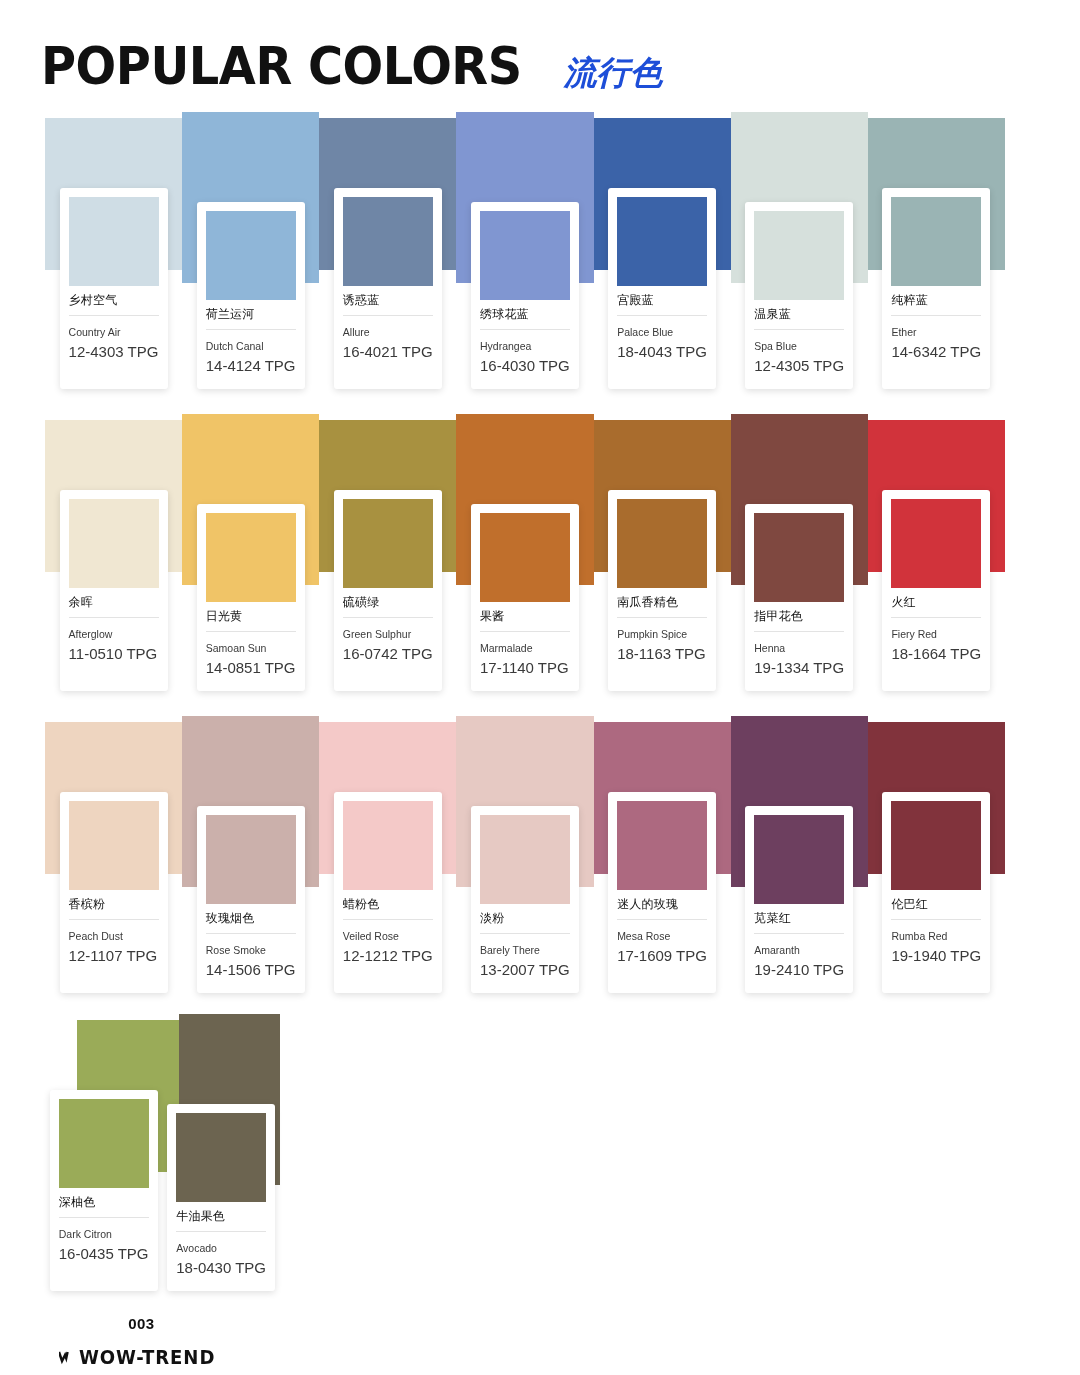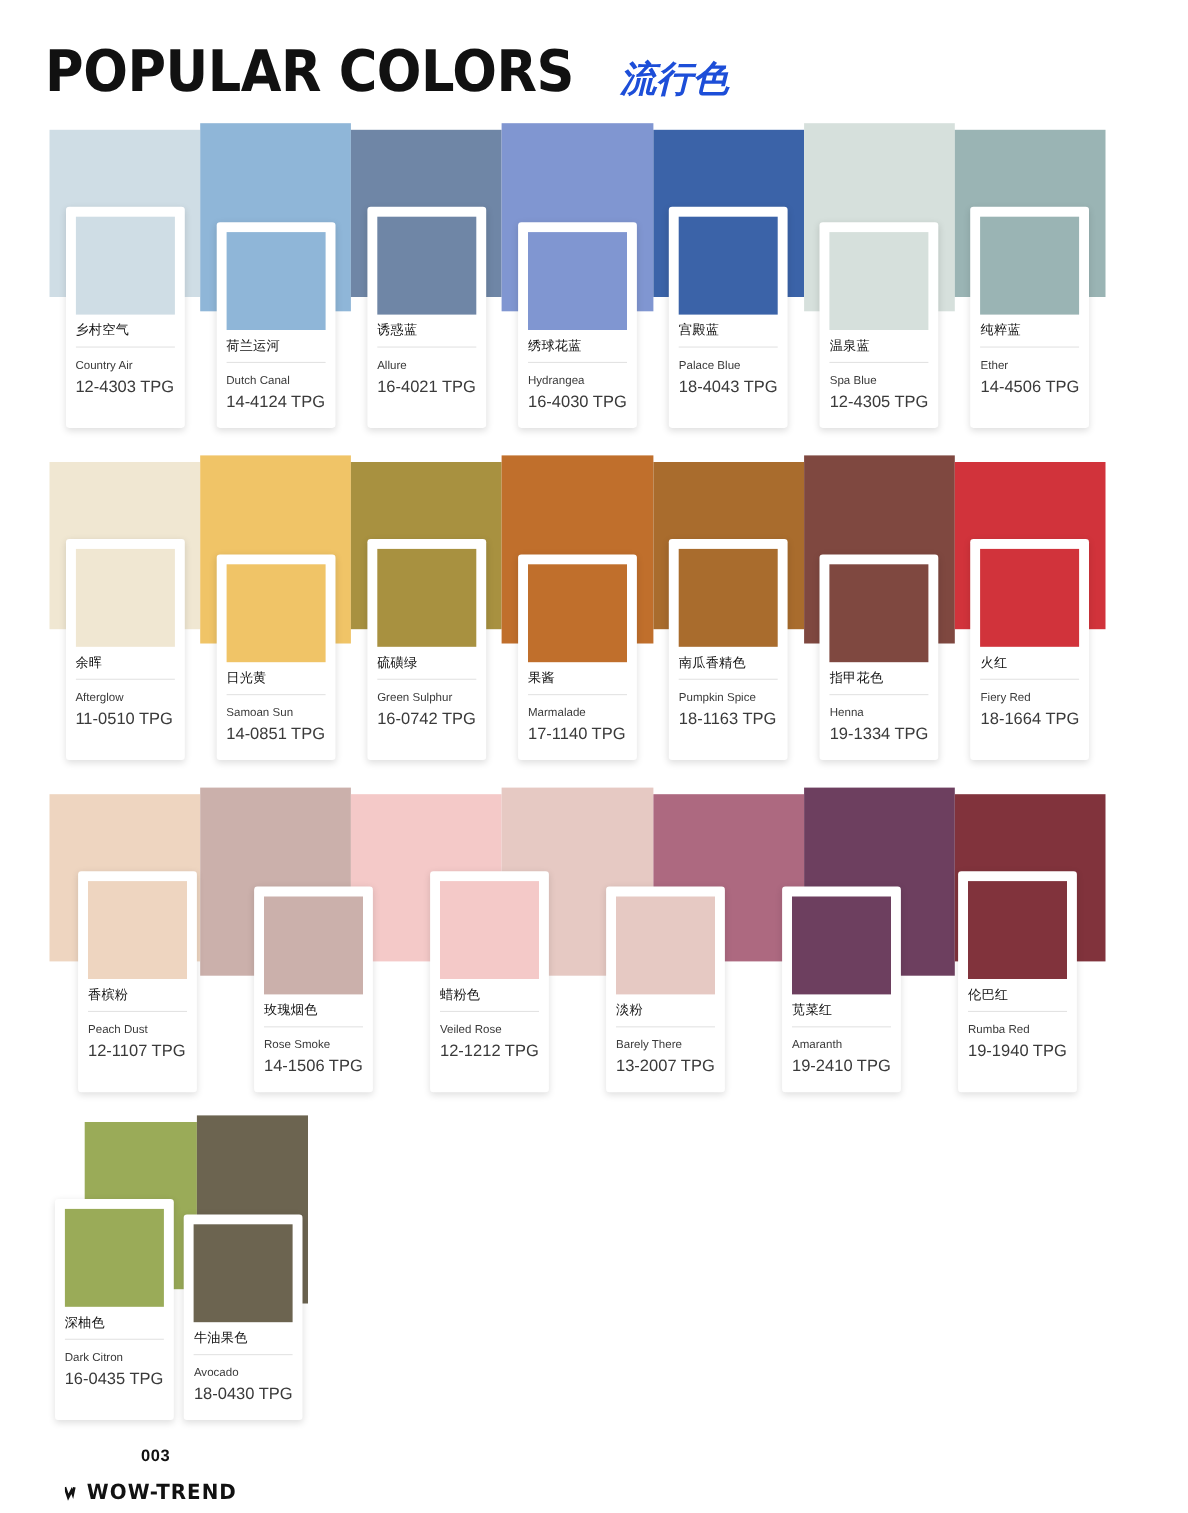--- a/index.html
+++ b/index.html
@@ -233,21 +233,21 @@
             </div>
           </div>
         </div>
         <div class="cardslot">
           <div class="card up">
             <div class="swatch" style="background: rgb(154, 180, 180);"></div>
             <div class="card-body">
               <div class="name-cn">纯粹蓝</div>
               <div class="divider"></div>
               <div class="name-en">Ether</div>
-              <div class="code">14-4506 TPG</div>
+              <div class="code">14-6342 TPG</div>
             </div>
           </div>
         </div>
       </div>
     </div>
     <div class="row" style="top: 414px;">
       <div class="bands">
         <div class="band short" style="background: rgb(240, 231, 210);"></div>
         <div class="band tall" style="background: rgb(240, 196, 103);"></div>
         <div class="band short" style="background: rgb(168, 145, 64);"></div>
@@ -385,20 +385,31 @@
             <div class="swatch" style="background: rgb(230, 201, 195);"></div>
             <div class="card-body">
               <div class="name-cn">淡粉</div>
               <div class="divider"></div>
               <div class="name-en">Barely There</div>
               <div class="code">13-2007 TPG</div>
             </div>
           </div>
         </div>
         <div class="cardslot">
+          <div class="card up">
+            <div class="swatch" style="background: rgb(173, 105, 128);"></div>
+            <div class="card-body">
+              <div class="name-cn">迷人的玫瑰</div>
+              <div class="divider"></div>
+              <div class="name-en">Mesa Rose</div>
+              <div class="code">17-1609 TPG</div>
+            </div>
+          </div>
+        </div>
+        <div class="cardslot">
           <div class="card down">
             <div class="swatch" style="background: rgb(109, 63, 95);"></div>
             <div class="card-body">
               <div class="name-cn">苋菜红</div>
               <div class="divider"></div>
               <div class="name-en">Amaranth</div>
               <div class="code">19-2410 TPG</div>
             </div>
           </div>
         </div>

